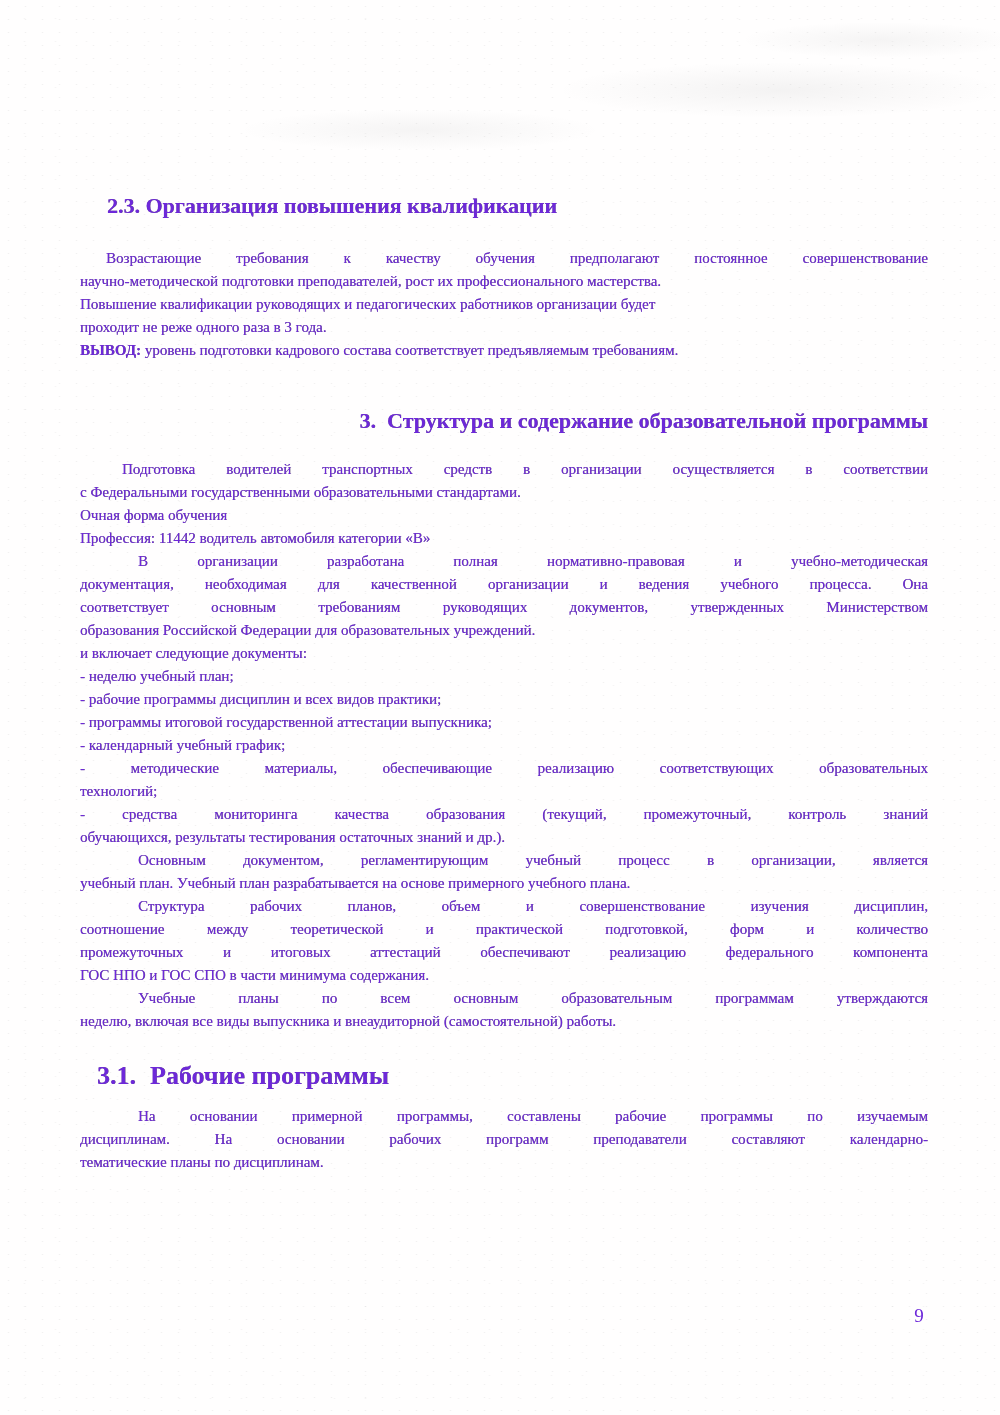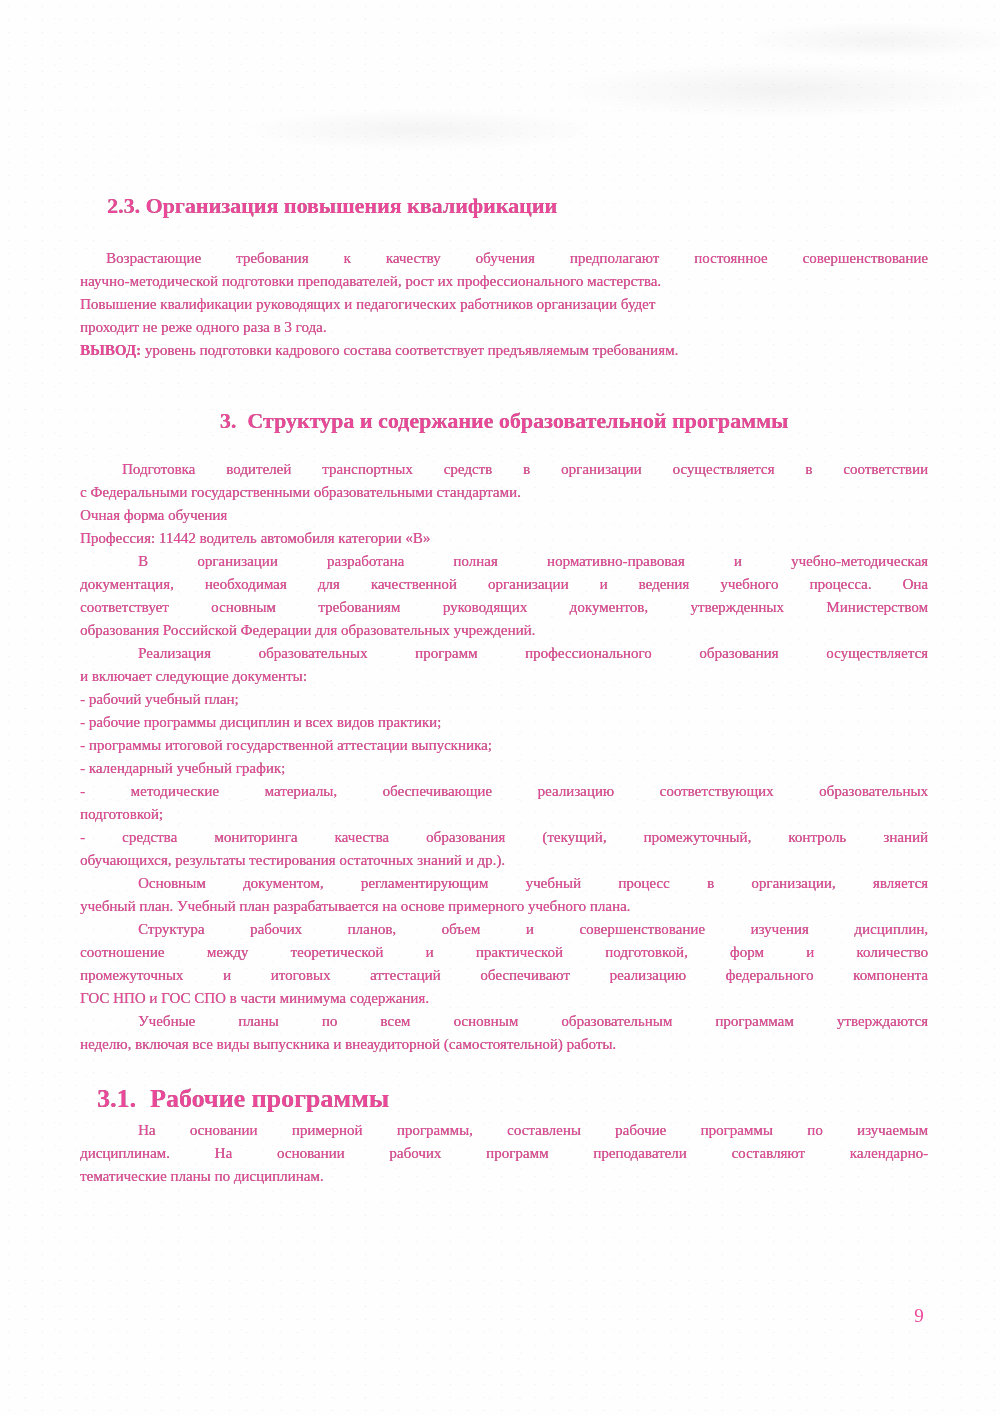--- a/index.html
+++ b/index.html
@@ -7,21 +7,21 @@
     padding: 0;
     background: #ffffff;
   }
   .page {
     position: relative;
     width: 1000px;
     height: 1415px;
     background: #fffefe;
     overflow: hidden;
     font-family: "Liberation Serif", serif;
-    color: #ec4899;
+    color: #6d28d9;
   }
   
   .noise {
     position: absolute;
     inset: 0;
     background-image:
       radial-gradient(rgba(0,0,0,0.05) 0.6px, transparent 1.1px),
       radial-gradient(rgba(0,0,0,0.035) 0.6px, transparent 1.2px);
     background-size: 17px 13px, 31px 23px;
     background-position: 0 0, 9px 7px;
@@ -61,21 +61,21 @@
   .h2 {
     font-size: 22px;
     font-weight: bold;
     line-height: 26px;
     padding-left: 27px;
   }
   .h3 {
     font-size: 22px;
     font-weight: bold;
     line-height: 26px;
-    text-align: center;
+    text-align: right;
   }
   .h31 {
     font-size: 26px;
     font-weight: bold;
     line-height: 24px;
     padding-left: 17px;
   }
   .h31 .title { margin-left: 14px; }
   .pageno {
     position: absolute;
@@ -103,38 +103,37 @@
       <div class="ln"><b>ВЫВОД:</b> уровень подготовки кадрового состава соответствует предъявляемым требованиям.</div>
       <div class="h3" style="margin-top: 46px;">3.&nbsp; Структура и содержание образовательной программы</div>
       <div class="ln j i2" style="margin-top: 24px;">Подготовка водителей транспортных средств в организации осуществляется в соответствии</div>
       <div class="ln">с Федеральными государственными образовательными стандартами.</div>
       <div class="ln">Очная форма обучения</div>
       <div class="ln">Профессия: 11442 водитель автомобиля категории «В»</div>
       <div class="ln j i3">В организации разработана полная нормативно-правовая и учебно-методическая</div>
       <div class="ln j">документация, необходимая для качественной организации и ведения учебного процесса. Она</div>
       <div class="ln j">соответствует основным требованиям руководящих документов, утвержденных Министерством</div>
       <div class="ln">образования Российской Федерации для образовательных учреждений.</div>
-      <div class="ln j i3">Реализация образовательных программ профессионального образования осуществляется</div>
       <div class="ln">и включает следующие документы:</div>
-      <div class="ln">- рабочий учебный план;</div>
+      <div class="ln">- неделю учебный план;</div>
       <div class="ln">- рабочие программы дисциплин и всех видов практики;</div>
       <div class="ln">- программы итоговой государственной аттестации выпускника;</div>
       <div class="ln">- календарный учебный график;</div>
       <div class="ln j">- методические материалы, обеспечивающие реализацию соответствующих образовательных</div>
-      <div class="ln">подготовкой;</div>
+      <div class="ln">технологий;</div>
       <div class="ln j">- средства мониторинга качества образования (текущий, промежуточный, контроль знаний</div>
       <div class="ln">обучающихся, результаты тестирования остаточных знаний и др.).</div>
       <div class="ln j i3">Основным документом, регламентирующим учебный процесс в организации, является</div>
       <div class="ln">учебный план. Учебный план разрабатывается на основе примерного учебного плана.</div>
       <div class="ln j i3">Структура рабочих планов, объем и совершенствование изучения дисциплин,</div>
       <div class="ln j">соотношение между теоретической и практической подготовкой, форм и количество</div>
       <div class="ln j">промежуточных и итоговых аттестаций обеспечивают реализацию федерального компонента</div>
       <div class="ln">ГОС НПО и ГОС СПО в части минимума содержания.</div>
       <div class="ln j i3">Учебные планы по всем основным образовательным программам утверждаются</div>
       <div class="ln">неделю, включая все виды выпускника и внеаудиторной (самостоятельной) работы.</div>
       <div class="h31" style="margin-top: 31px;"><span class="num">3.1.</span><span class="title">Рабочие программы</span></div>
-      <div class="ln j i3" style="margin-top: 8px;">На основании примерной программы, составлены рабочие программы по изучаемым</div>
+      <div class="ln j i3" style="margin-top: 17px;">На основании примерной программы, составлены рабочие программы по изучаемым</div>
       <div class="ln j">дисциплинам. На основании рабочих программ преподаватели составляют календарно-</div>
       <div class="ln">тематические планы по дисциплинам.</div>
     </div>
 
   <div class="pageno">9</div>
 </div>
 
 </body></html>

